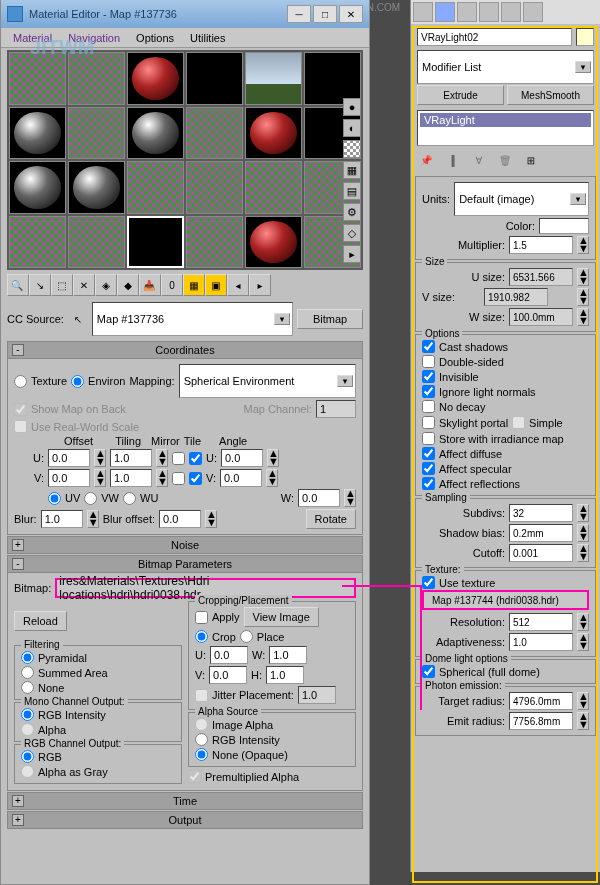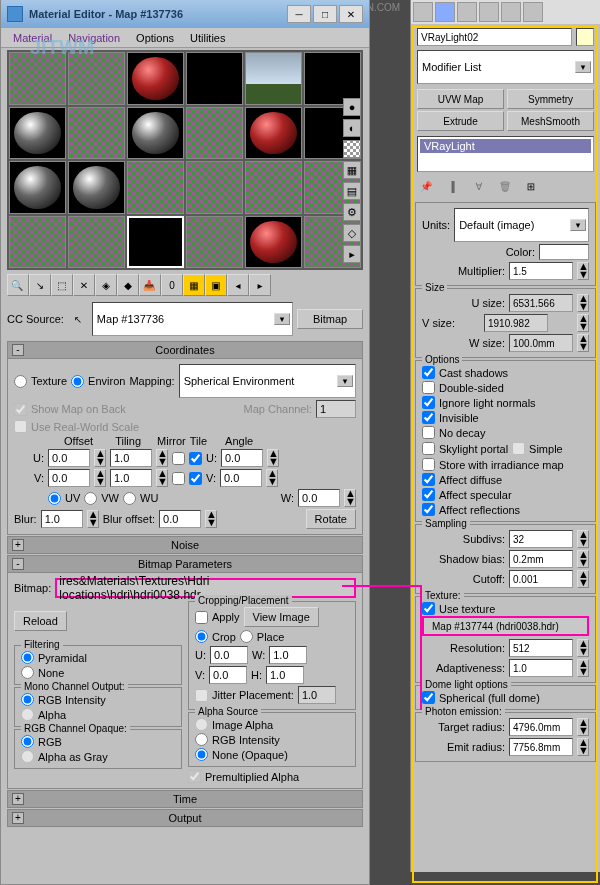--- a/index.html
+++ b/index.html
@@ -1,21 +1,21 @@
 <!DOCTYPE html>
 <html><head>
 <meta charset="utf-8">
 <style>
 *{box-sizing:border-box;margin:0;padding:0;font-family:"Tahoma","MS Sans Serif",sans-serif;font-size:11px;color:#000}
 body{background:#4a4a4a;width:600px;height:885px;overflow:hidden;position:relative}
 .window{position:absolute;background:#c0c0c0;border:1px solid #000}
 .window-left{left:0;top:0;width:370px;height:885px;border:1px solid #8a8a8a;border-top:none}
 .titlebar{height:28px;background:linear-gradient(#a8c8e8,#7ba8d8);display:flex;align-items:center;padding:0 6px}
 .titlebar .icon{width:16px;height:16px;background:#4a90d0;margin-right:6px;border:1px solid #2a6ab0}
-.titlebar .title{flex:1;color:#1a3a5a;font-weight:bold}
+.titlebar .title{flex:1;color:#1a3a5a;font-weight:normal}
 .titlebar .wbtn{width:24px;height:18px;background:#e0e0e0;border:1px solid #999;margin-left:2px;display:flex;align-items:center;justify-content:center;font-size:10px}
 .menubar{height:20px;background:#c8c8c8;display:flex;align-items:center;padding:0 4px;border-bottom:1px solid #999}
 .menubar span{padding:2px 8px}
 .menubar span.hi{color:#6a2a8a}
 .tbtn{width:20px;height:20px;background:#c0c0c0;border:1px solid #c0c0c0;display:inline-flex;align-items:center;justify-content:center;font-size:10px}
 .preview-grid{background:#5a5a5a;margin:2px 6px;height:220px;display:grid;grid-template-columns:repeat(6,1fr);grid-template-rows:repeat(4,1fr);gap:2px;padding:2px}
 .preview-grid .slot{background:#000;position:relative;overflow:hidden;border:1px solid #888}
 .slot.checker{background:repeating-conic-gradient(#a35599 0 25%,#3a9a3a 0 50%) 0/8px 8px}
 .slot.sphere::after{content:"";position:absolute;inset:4px;border-radius:50%;background:radial-gradient(circle at 35% 30%,#fff,#666 40%,#000)}
 .slot.sphere2::after{content:"";position:absolute;inset:4px;border-radius:50%;background:radial-gradient(circle at 35% 30%,#f88,#a22 40%,#200)}
@@ -172,21 +172,21 @@
         <span class="lbl dim">Map Channel:</span>
         <div class="input gray" style="width:40px">1</div>
       </div>
       <label class="cb">
           <input type="checkbox" disabled="" style="">
           <span class="lbl dim">Use Real-World Scale</span>
         </label>
       <div class="flexrow" style="padding-left:50px">
         <span>Offset</span>
         <span style="margin-left:18px">Tiling</span>
-        <span style="margin-left:12px">Mirror</span>
+        <span style="margin-left:6px">Mirror</span>
         <span>Tile</span>
         <span style="margin-left:14px">Angle</span>
       </div>
       <div class="flexrow">
         <span style="width:30px;text-align:right">U:</span>
         <div class="input" style="width:42px">0.0</div>
           <div class="spinner">
             <div class="sbtn">
               <span>▲</span>
               <span>▼</span>
@@ -305,36 +305,40 @@
         <div style="flex:1">
           <div class="btn" style="margin:12px 0">Reload</div>
           <div class="fieldset">
               <span class="legend">Filtering</span>
             <label class="cb">
                 <input type="radio" checked="" style="">
                 <span>Pyramidal</span>
               </label>
             <label class="cb">
                 <input type="radio" style="">
+                <span>Summed Area</span>
+              </label>
+            <label class="cb">
+                <input type="radio" style="">
                 <span>None</span>
               </label>
           </div>
           <div class="fieldset">
               <span class="legend">Mono Channel Output:</span>
             <label class="cb">
                 <input type="radio" checked="" style="">
                 <span>RGB Intensity</span>
               </label>
             <label class="cb">
                 <input type="radio" disabled="" style="">
                 <span class="dim">Alpha</span>
               </label>
           </div>
           <div class="fieldset">
-              <span class="legend">RGB Channel Opaque:</span>
+              <span class="legend">RGB Channel Output:</span>
             <label class="cb">
                 <input type="radio" checked="" style="">
                 <span>RGB</span>
               </label>
             <label class="cb">
                 <input type="radio" disabled="" style="">
                 <span class="dim">Alpha as Gray</span>
               </label>
           </div>
         </div>
@@ -425,24 +429,20 @@
     <div class="t"></div>
   </div>
   <div class="section">
     <div class="flexrow">
         <div class="input" style="flex:1">VRayLight02</div>
         <div style="width:18px;height:18px;background:#ffffcc;border:1px inset #999"></div>
       </div>
     <div class="dropdown" style="margin-top:3px">
         <span>Modifier List</span>
       </div>
-    <div class="flexrow" style="gap:3px;margin-top:4px">
-      <div class="btn" style="flex:1;font-size:10px">UVW Map</div>
-      <div class="btn" style="flex:1;font-size:10px">Symmetry</div>
-    </div>
     <div class="flexrow" style="gap:3px">
       <div class="btn" style="flex:1;font-size:10px">Extrude</div>
       <div class="btn" style="flex:1;font-size:10px">MeshSmooth</div>
     </div>
     <div style="background:#fff;border:1px inset #999;height:36px;margin-top:4px;padding:2px">
       <div style="background:#7a7ab0;color:#fff;padding:1px 4px">VRayLight</div>
     </div>
     <div class="flexrow" style="margin-top:3px;gap:6px">
       <div class="tbtn">📌</div>
       <div class="tbtn">║</div>
@@ -514,25 +514,25 @@
     <label class="cb">
         <input type="checkbox" checked="" style="">
         <span>Cast shadows</span>
       </label>
     <label class="cb">
         <input type="checkbox" style="">
         <span>Double-sided</span>
       </label>
     <label class="cb">
         <input type="checkbox" checked="" style="">
+        <span>Invisible</span>
+      </label>
+    <label class="cb">
+        <input type="checkbox" checked="" style="">
         <span>Ignore light normals</span>
-      </label>
-    <label class="cb">
-        <input type="checkbox" checked="" style="">
-        <span>Invisible</span>
       </label>
     <label class="cb">
         <input type="checkbox" style="">
         <span>No decay</span>
       </label>
     <div class="flexrow">
         <label class="cb">
           <input type="checkbox" style="">
           <span>Skylight portal</span>
         </label>

